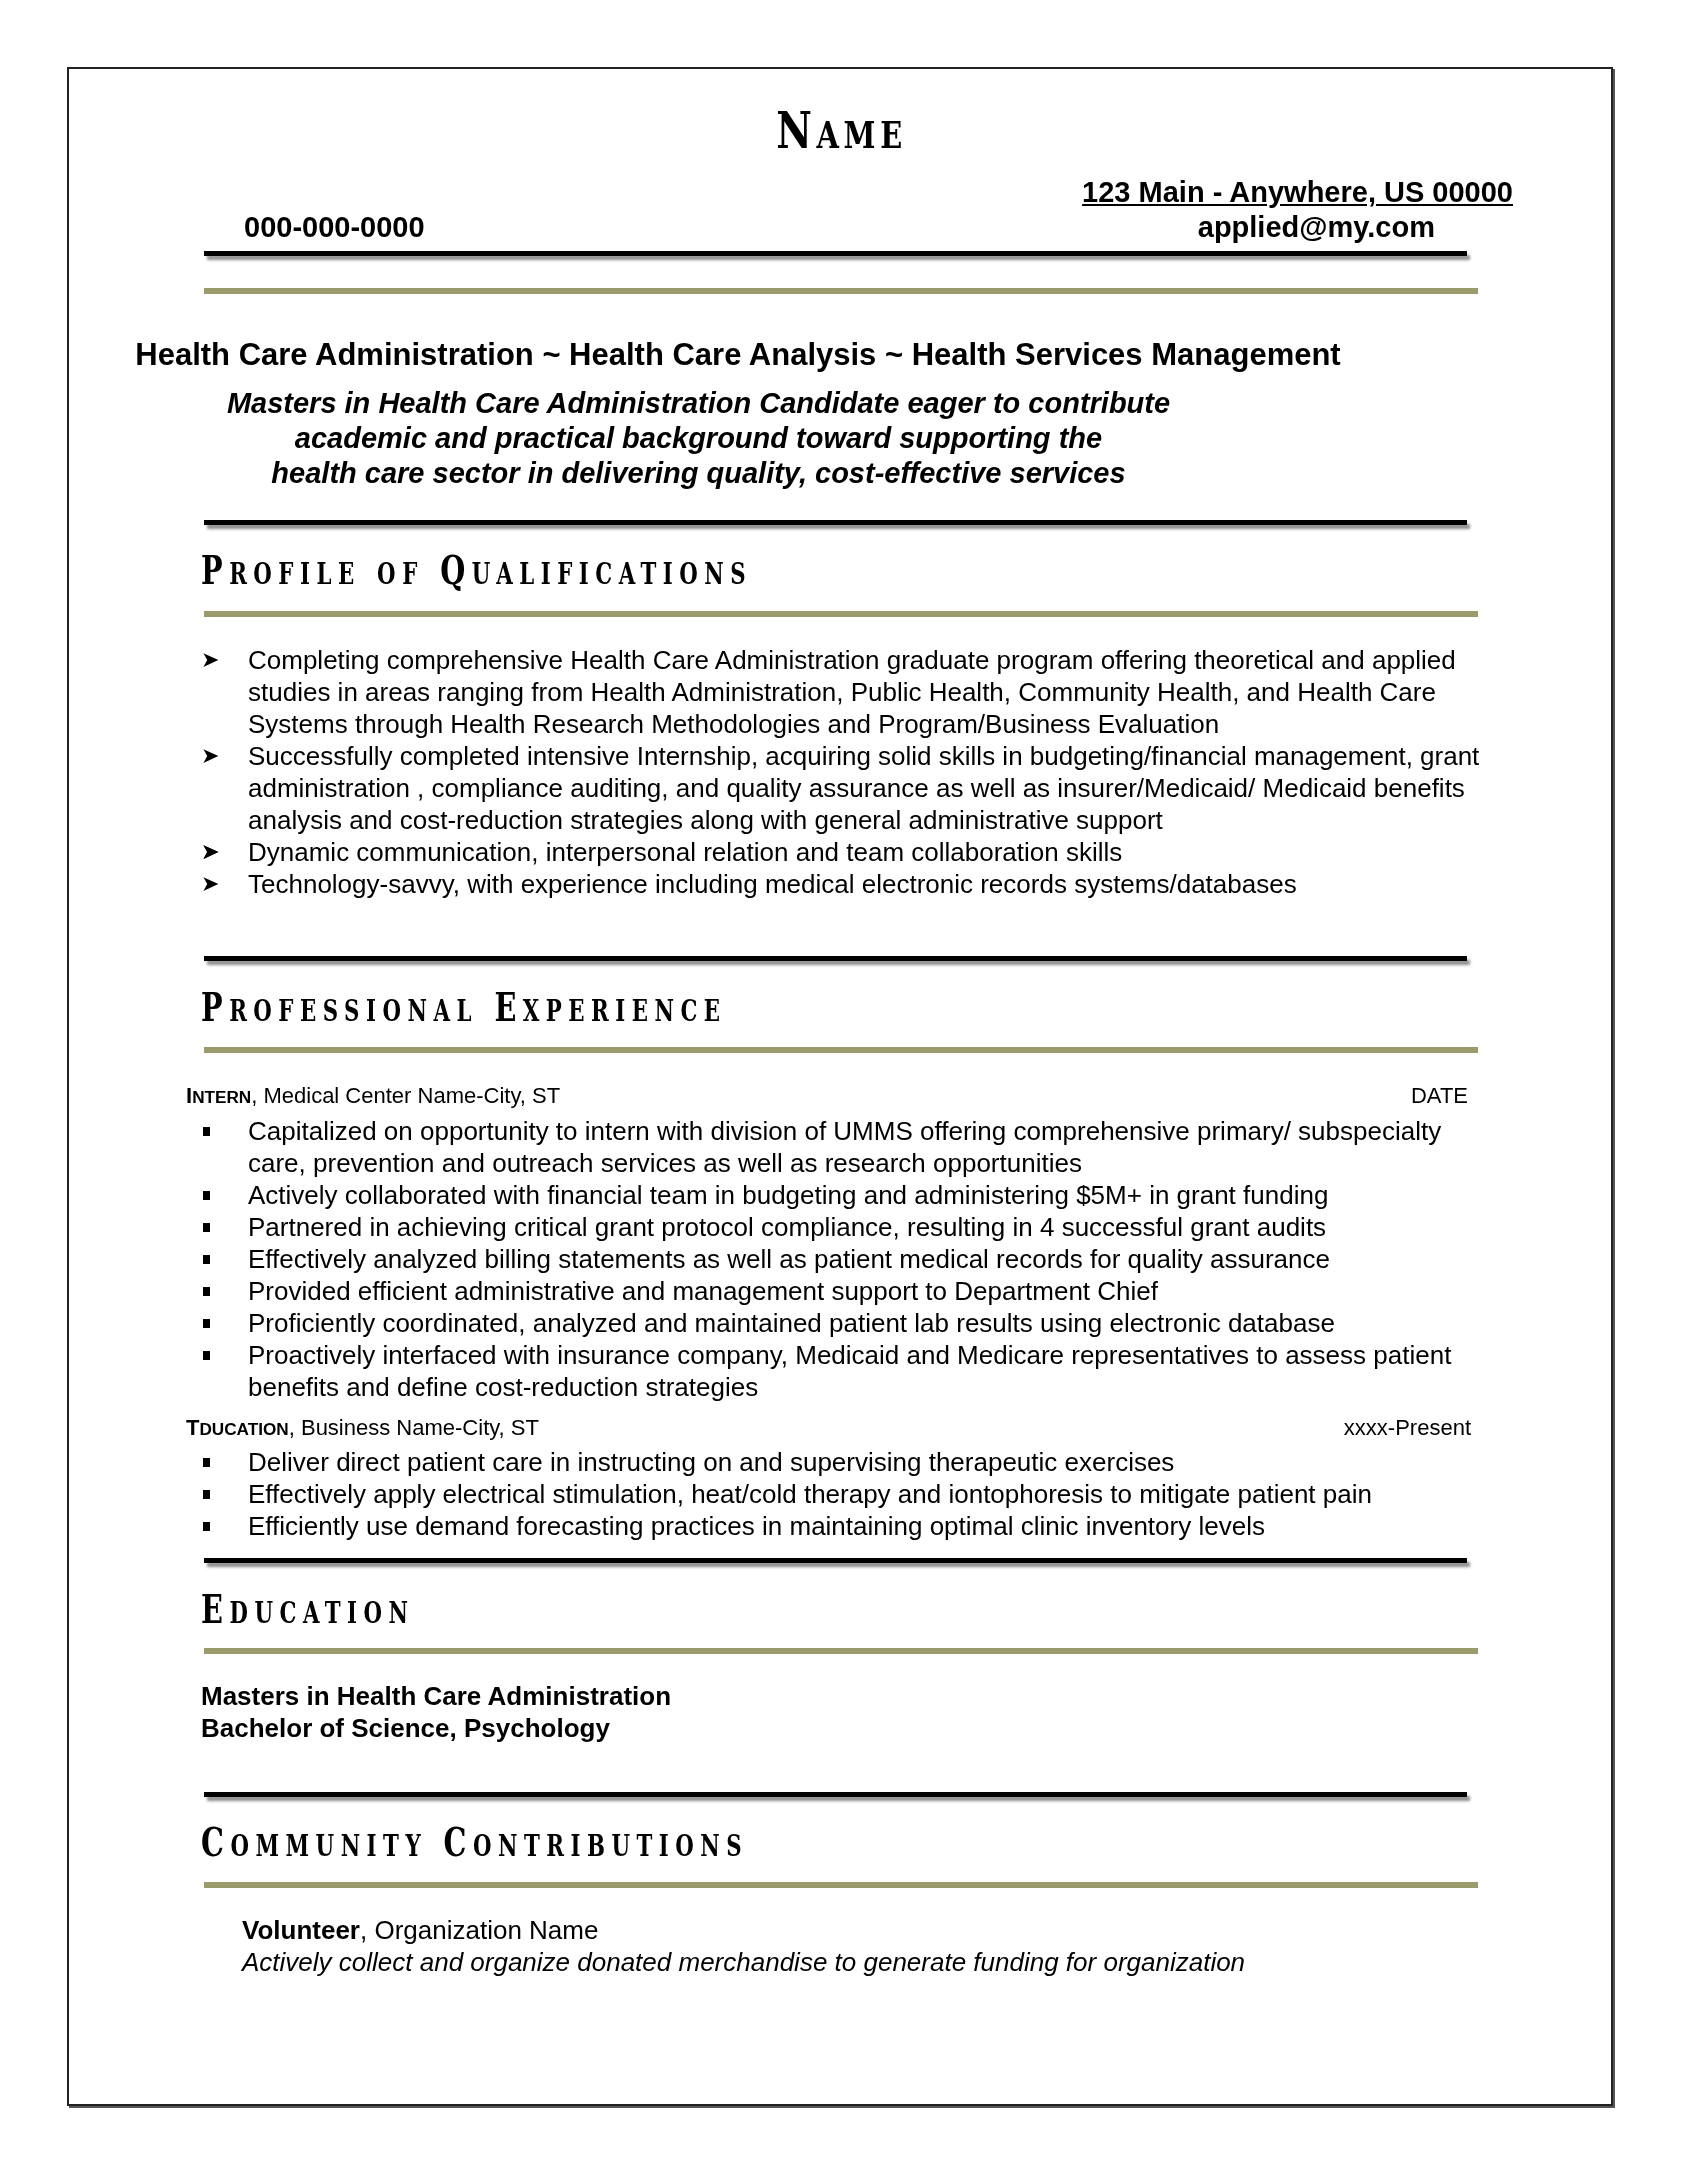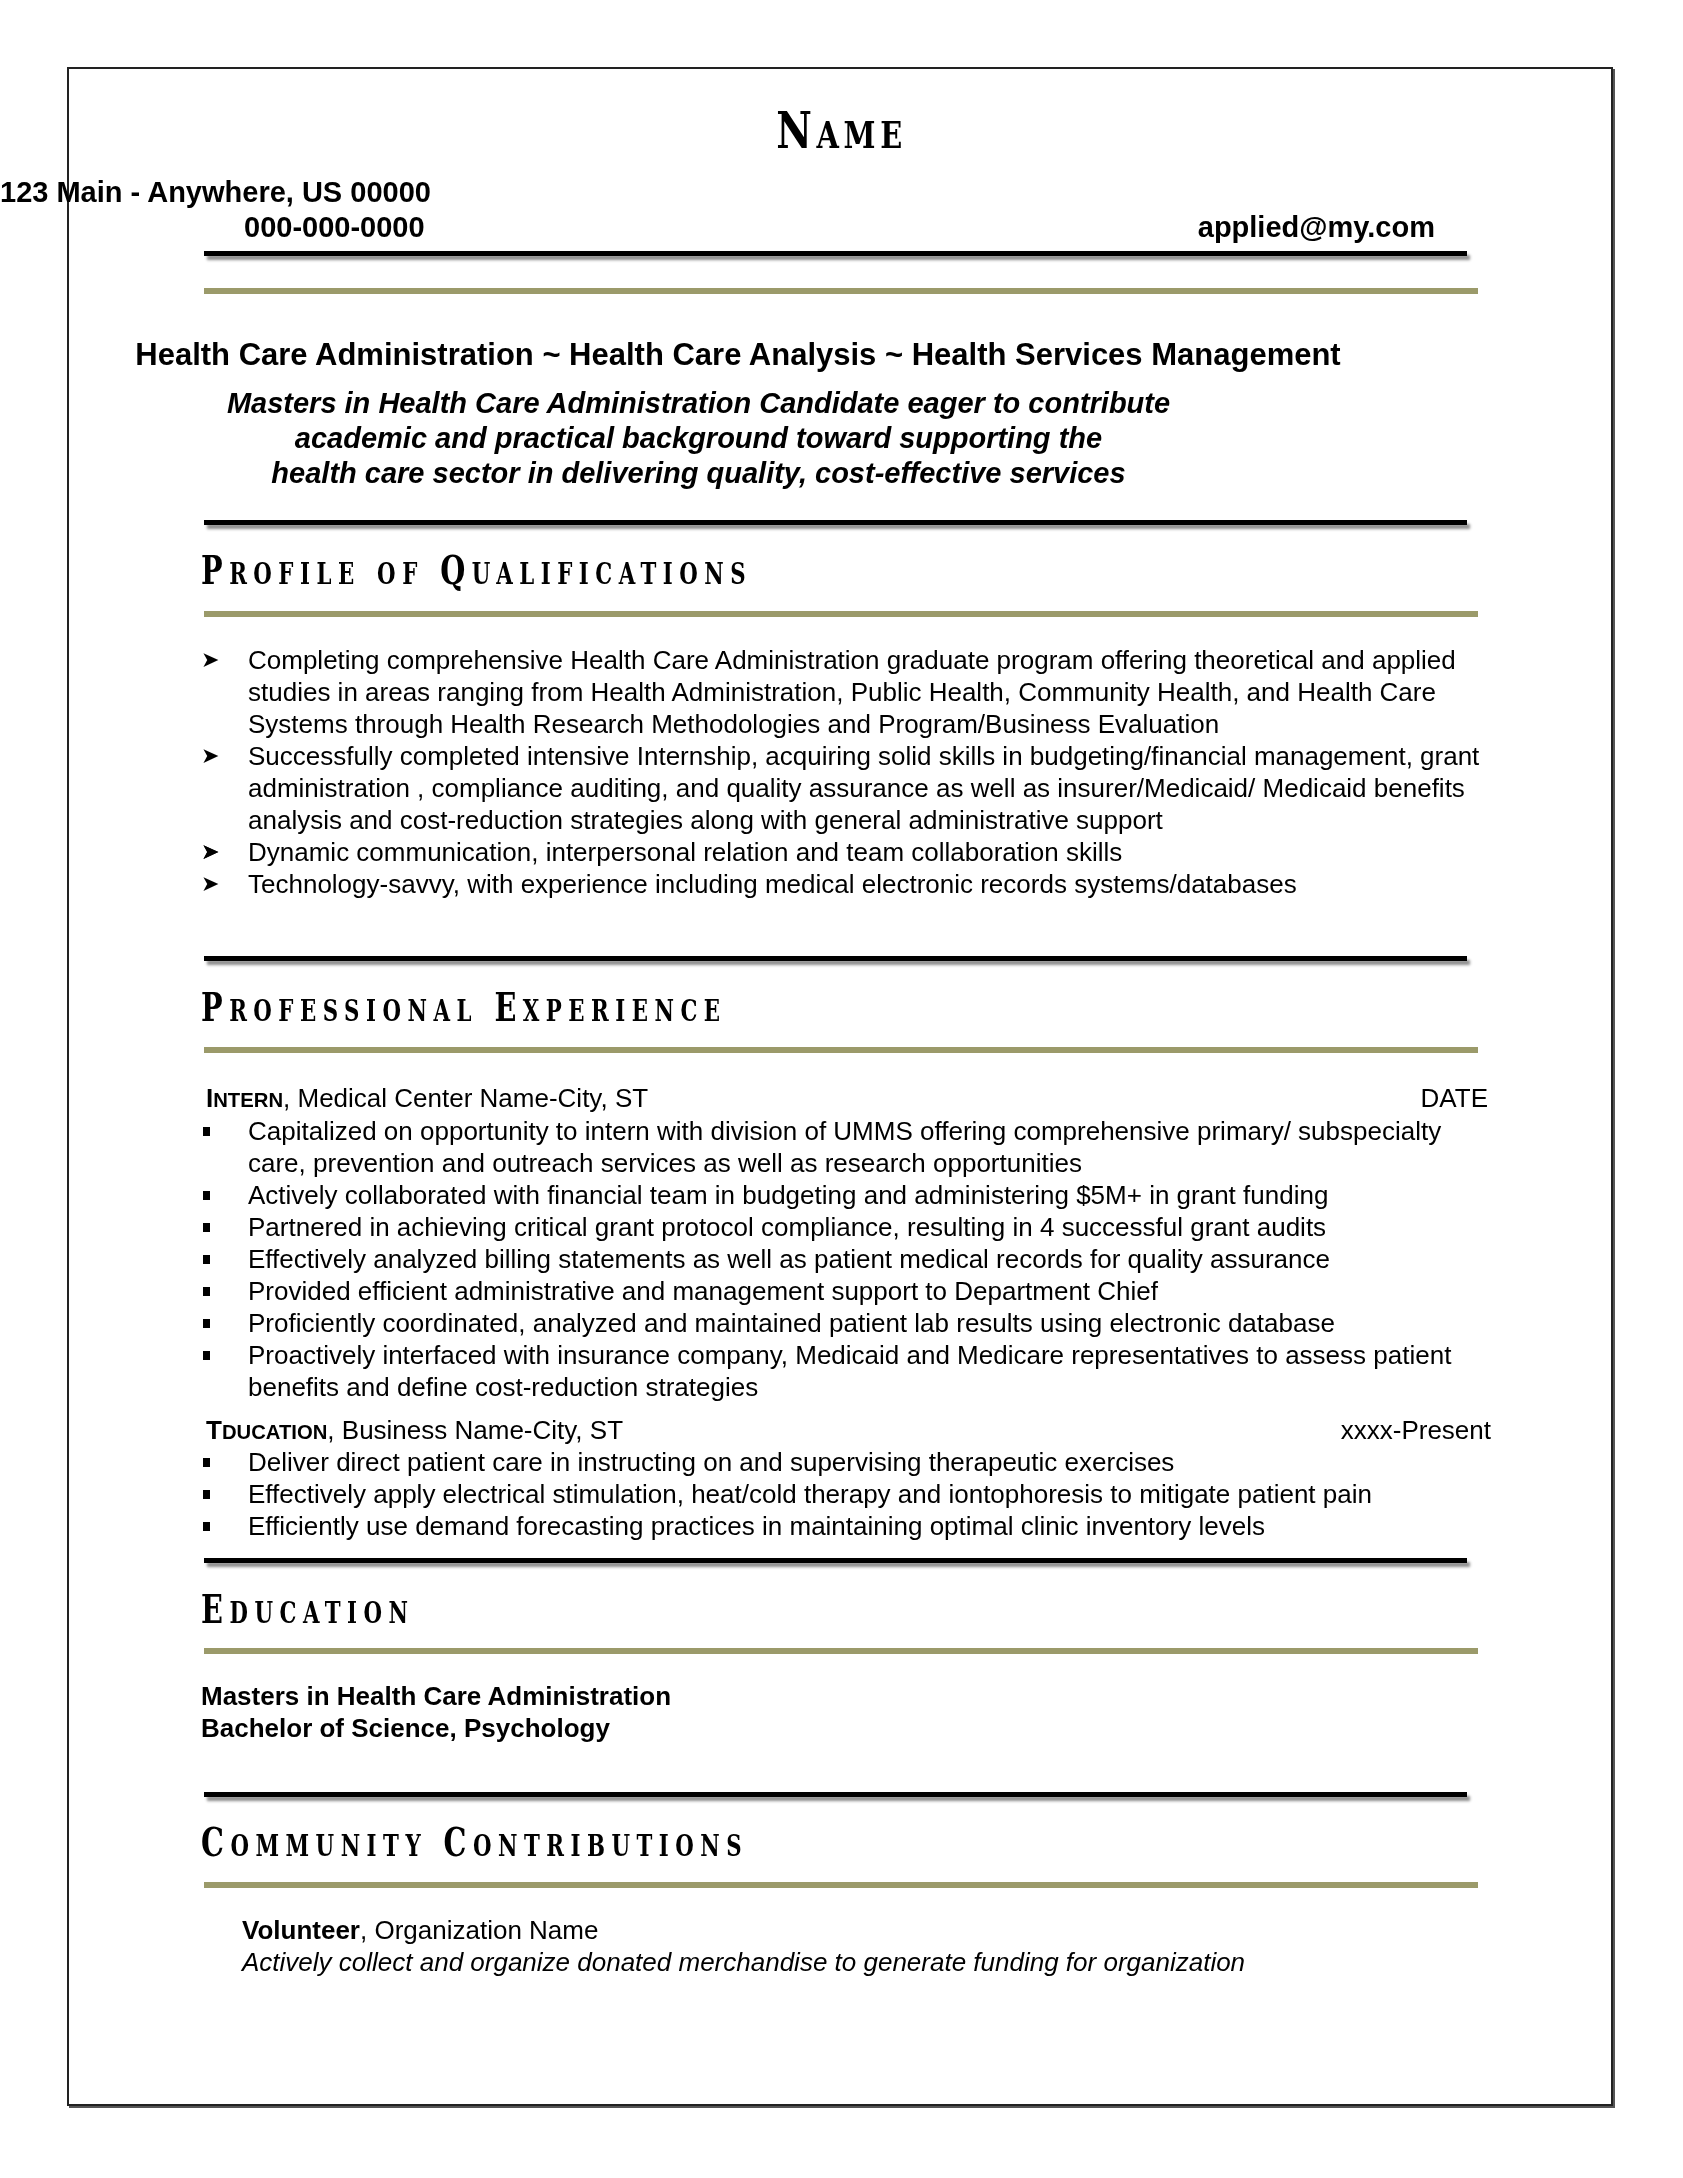--- a/index.html
+++ b/index.html
@@ -5,37 +5,37 @@
   html, body { margin:0; padding:0; background:#ffffff; }
   body { width:1683px; height:2178px; position:relative; overflow:hidden;
          font-family:"Liberation Sans", sans-serif; color:#000; }
   .page-border { position:absolute; left:67px; top:67px; width:1546px; height:2039px;
                  border:2px solid #222; box-shadow:2px 2px 0 #555; box-sizing:border-box; }
   .abs { position:absolute; }
   .name { left:0; width:1683px; top:101px; text-align:center;
           font-family:"DejaVu Serif", serif; font-weight:bold; font-size:50px; letter-spacing:6px;
           transform:scaleX(0.78); transform-origin:center; }
   .name .sc, .sec-title .sc { font-size:0.74em; }
-  .addr { left:0; width:1513px; top:176px; text-align:left; font-weight:bold; font-size:29px; }
+  .addr { left:0; width:1513px; top:176px; text-align:right; font-weight:bold; font-size:29px;text-decoration:underline; }
   .phone { left:244px; top:211px; font-weight:bold; font-size:29px; }
   .email { right:248px; top:211px; font-weight:bold; font-size:29px; text-align:right; }
   .rule-black { position:absolute; left:204px; width:1263px; height:5px; background:#000;
                 box-shadow:3px 4px 3px rgba(0,0,0,0.45); }
   .rule-olive { position:absolute; left:204px; width:1274px; height:6px; background:#9b9a6a; }
   .headline { left:0; width:1476px; top:337px; text-align:center; font-weight:bold; font-size:31px; }
   .tagline { left:0; width:1397px; top:386px; text-align:center; font-weight:bold; font-style:italic;
              font-size:29px; line-height:35px; }
   .sec-title { left:201px; font-family:"DejaVu Serif", serif; font-weight:bold; font-size:40px;
                letter-spacing:9px; transform:scaleX(0.72); transform-origin:left center; white-space:nowrap; }
   .list { left:201px; width:1287px; font-size:26px; line-height:32px; margin:0; padding:0; list-style:none; }
   .list li { position:relative; padding-left:47px; }
   .list li .mk { position:absolute; left:0; top:0; width:40px; }
   .arrow-mk { font-size:22px; }
   .sq-mk::before { content:""; position:absolute; left:2px; top:12px; width:7px; height:9px; background:#000; }
-  .job-row { left:206px; width:1282px; font-size:26px; display:flex; justify-content:space-between;text-align:right; }
+  .job-row { left:186px; width:1282px; font-size:22px; display:flex; justify-content:space-between;text-align:right; }
   .job-title b { font-weight:bold; }
   .job-title .cap { font-size:1em; }
   .job-title .smallcap { font-size:0.78em; }
   .edu { left:201px; font-size:26px; line-height:32px; }
   .edu .b { font-weight:bold; }
   .comm { left:206px; font-size:26px; line-height:32px;margin-left:36px; }
   .comm i { font-style:italic; }
 </style>
 </head>
 <body>

